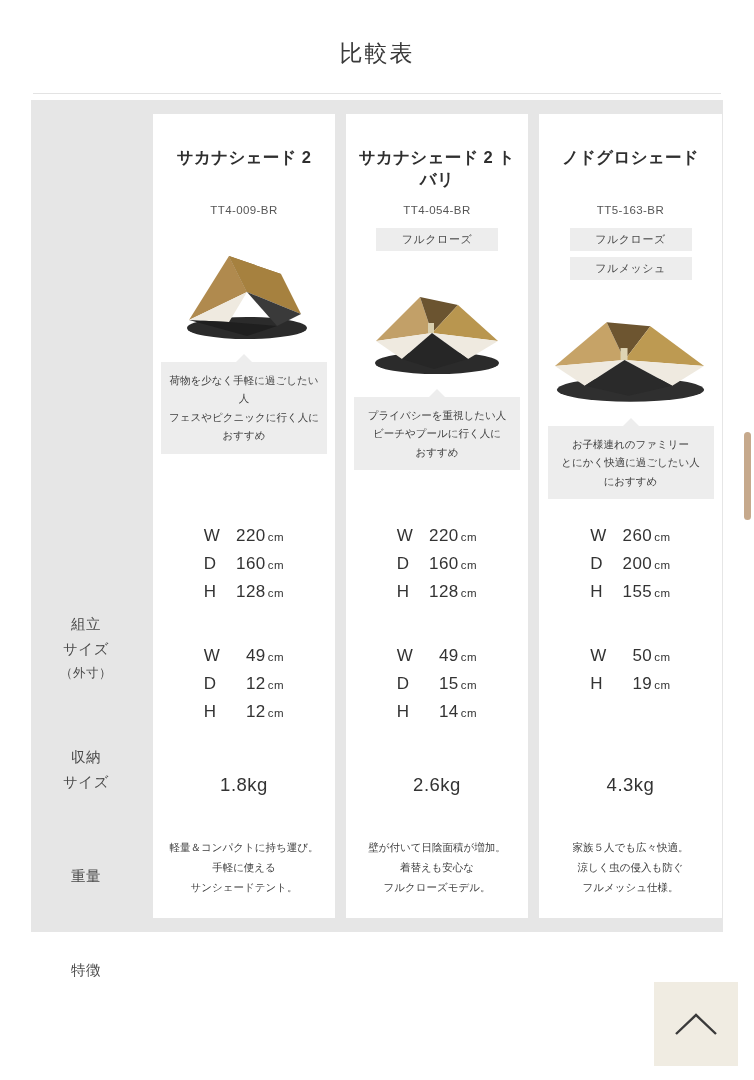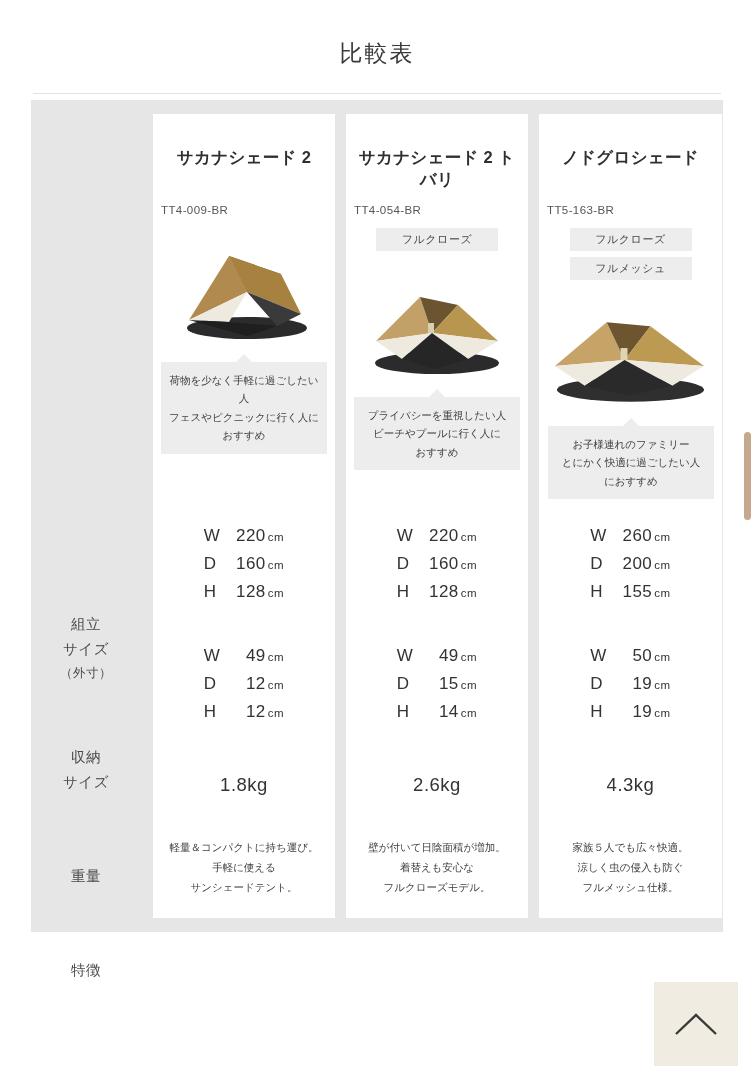--- a/index.html
+++ b/index.html
@@ -65,20 +65,21 @@
     text-align: center;
     font-size: 16.5px;
     font-weight: bold;
     line-height: 1.35;
     color: #2f2f2f;
     letter-spacing: .3px;
     margin-top: 22px;
     min-height: 46px;
   }
   .prod-code {
+    text-align: center;
     font-size: 11.5px;
     color: #555;
     margin-top: 12px;
     letter-spacing: .4px;
   }
   .tags {
     margin-top: 12px;
     display: flex;
     flex-direction: column;
     align-items: center;
@@ -102,21 +103,21 @@
     align-items: flex-end;
     justify-content: center;
   }
   .prod-img svg { display: block; }
 
   
   .bubble-wrap {
     position: relative;
     margin-top: 16px;
     display: flex;
-    justify-content: flex-end;
+    justify-content: center;
   }
   .bubble {
     background: #ededed;
     color: #3e3e3e;
     font-size: 10.5px;
     line-height: 1.75;
     text-align: center;
     padding: 9px 6px;
     width: 166px;
     position: relative;
@@ -349,21 +350,20 @@
         </div>
 
         <div class="spec-block sec-assembly">
           <div class="dim-line"><span class="lbl">W</span><span class="num">260</span><span class="unit">cm</span></div>
           <div class="dim-line"><span class="lbl">D</span><span class="num">200</span><span class="unit">cm</span></div>
           <div class="dim-line"><span class="lbl">H</span><span class="num">155</span><span class="unit">cm</span></div>
         </div>
 
         <div class="spec-block sec-storage">
           <div class="dim-line"><span class="lbl">W</span><span class="num">50</span><span class="unit">cm</span></div>
-          <div class="dim-line"><span class="lbl">D</span><span class="num">19</span><span class="unit">cm</span></div>
           <div class="dim-line"><span class="lbl">H</span><span class="num">19</span><span class="unit">cm</span></div>
         </div>
 
         <div class="spec-block sec-weight">
           <span class="weight-val">4.3</span><span class="weight-val unit">kg</span>
         </div>
 
         <div class="spec-block sec-feature feature-text">
           <div>家族５人でも広々快適。</div>
           <div>涼しく虫の侵入も防ぐ</div>

